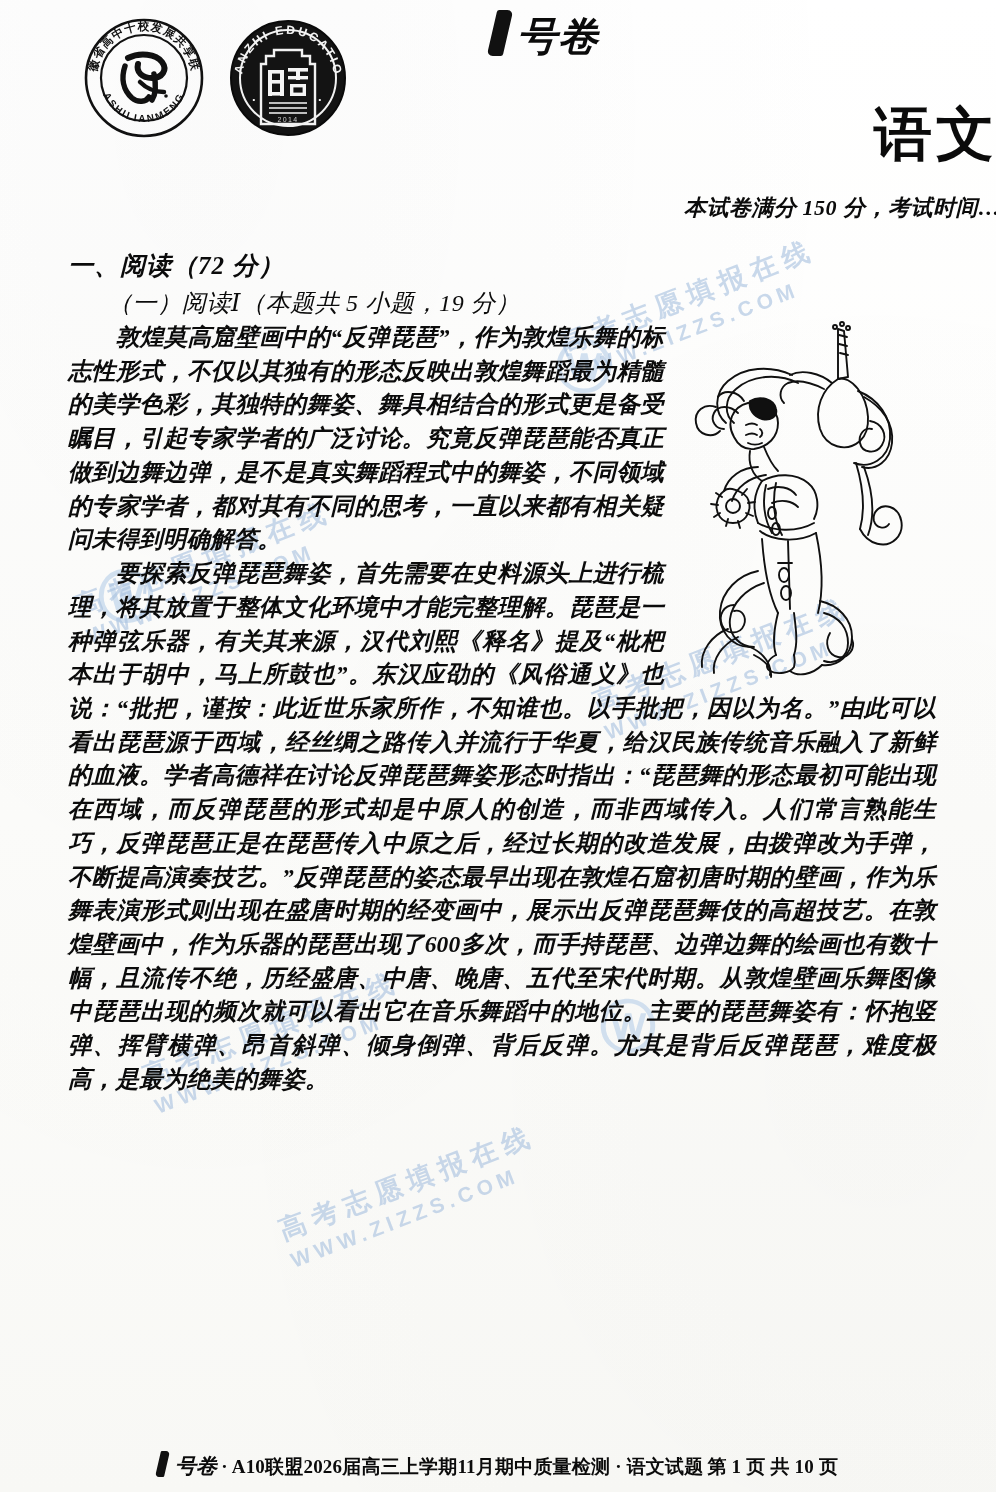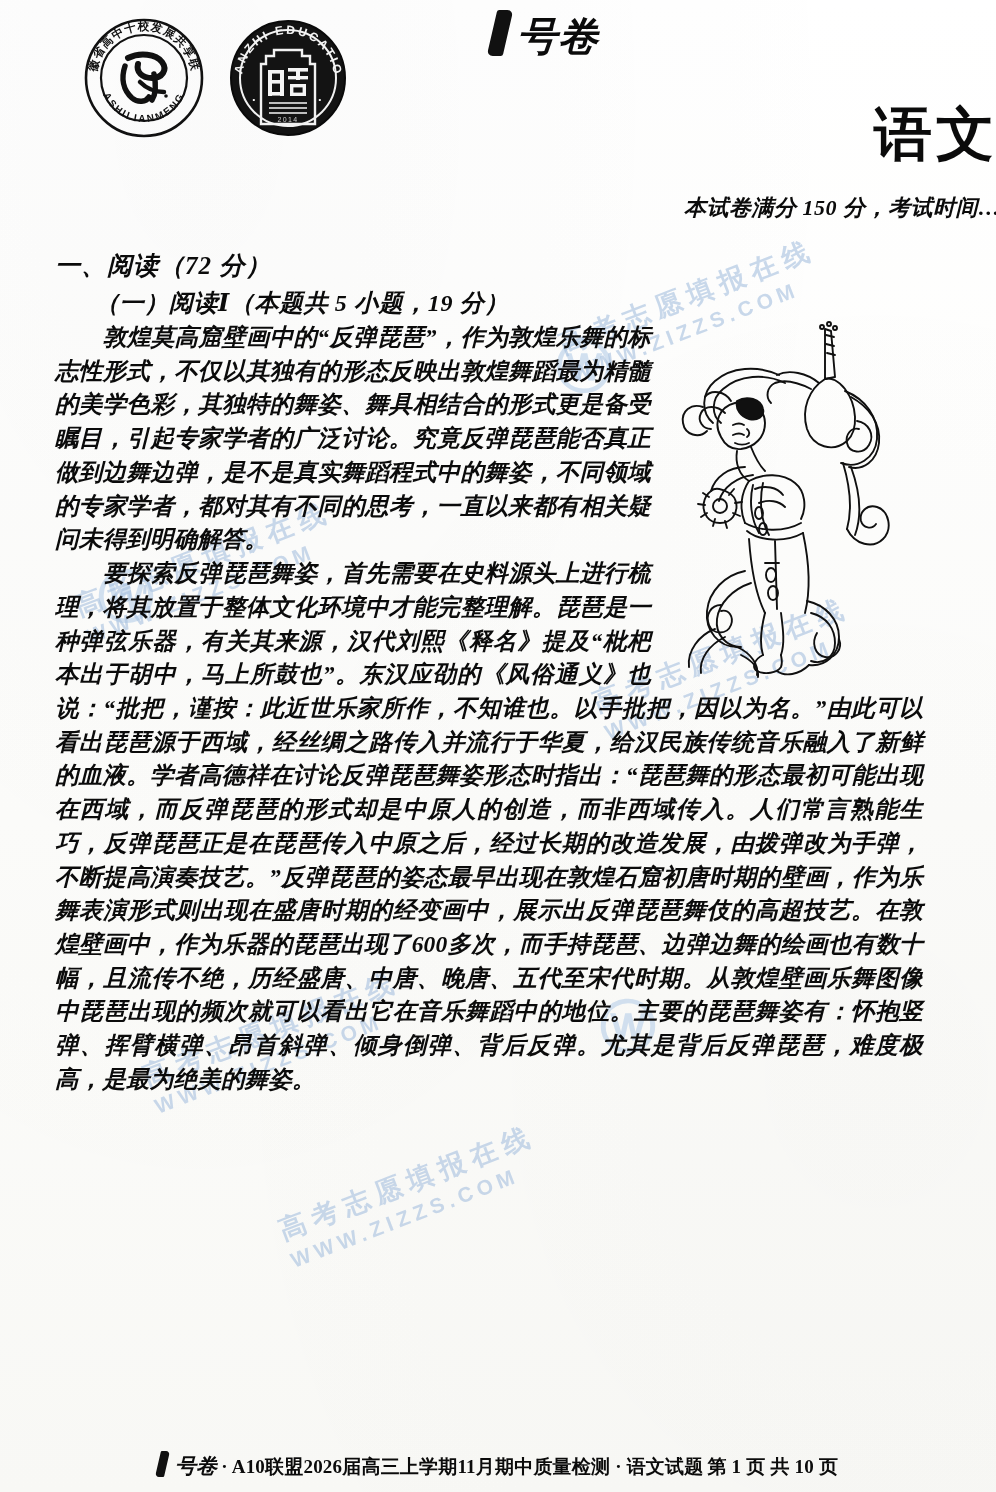--- a/index.html
+++ b/index.html
@@ -109,36 +109,36 @@
     font-style: italic;
     font-size: 22px;
     white-space: nowrap;
     letter-spacing: 0.5px;
   }
 
   
   .content {
     position: absolute;
     top: 248px;
-    left: 55px;
+    left: 68px;
     width: 868px;
     z-index: 4;
   }
 
   .sec-heading {
     font-size: 25px;
     font-weight: 700;
     font-style: italic;
     letter-spacing: 1px;
     line-height: 1.42;
     margin: 0 0 2px 0;
   }
   .sub-heading {
     font-size: 24px;
-    font-weight: 700;
+    font-weight: 400;
     font-style: italic;
     letter-spacing: 0.6px;
     line-height: 1.44;
     margin: 0 0 1px 0;
     text-indent: 40px;
   }
   .instruction {
     font-size: 24px;
     font-weight: 700;
     font-style: italic;

